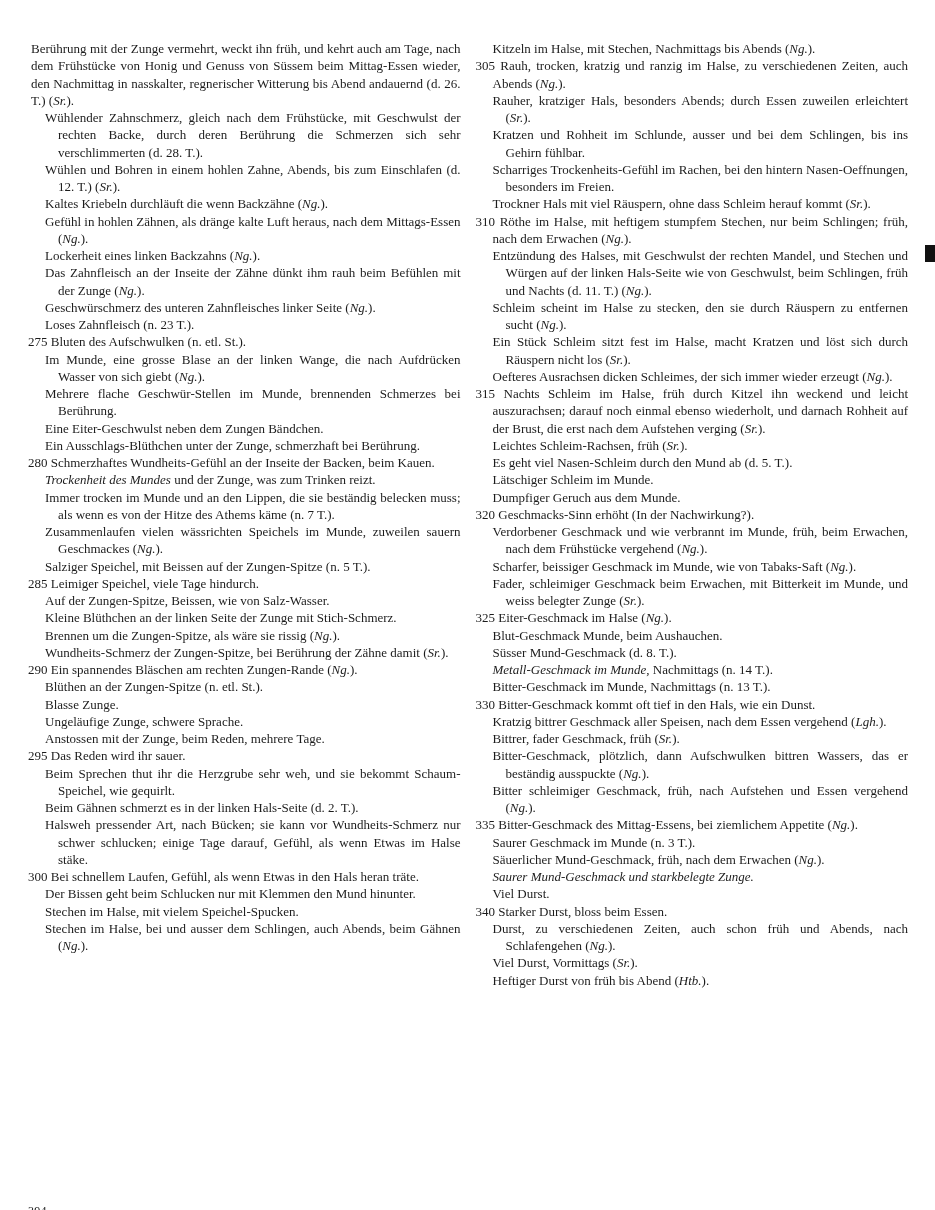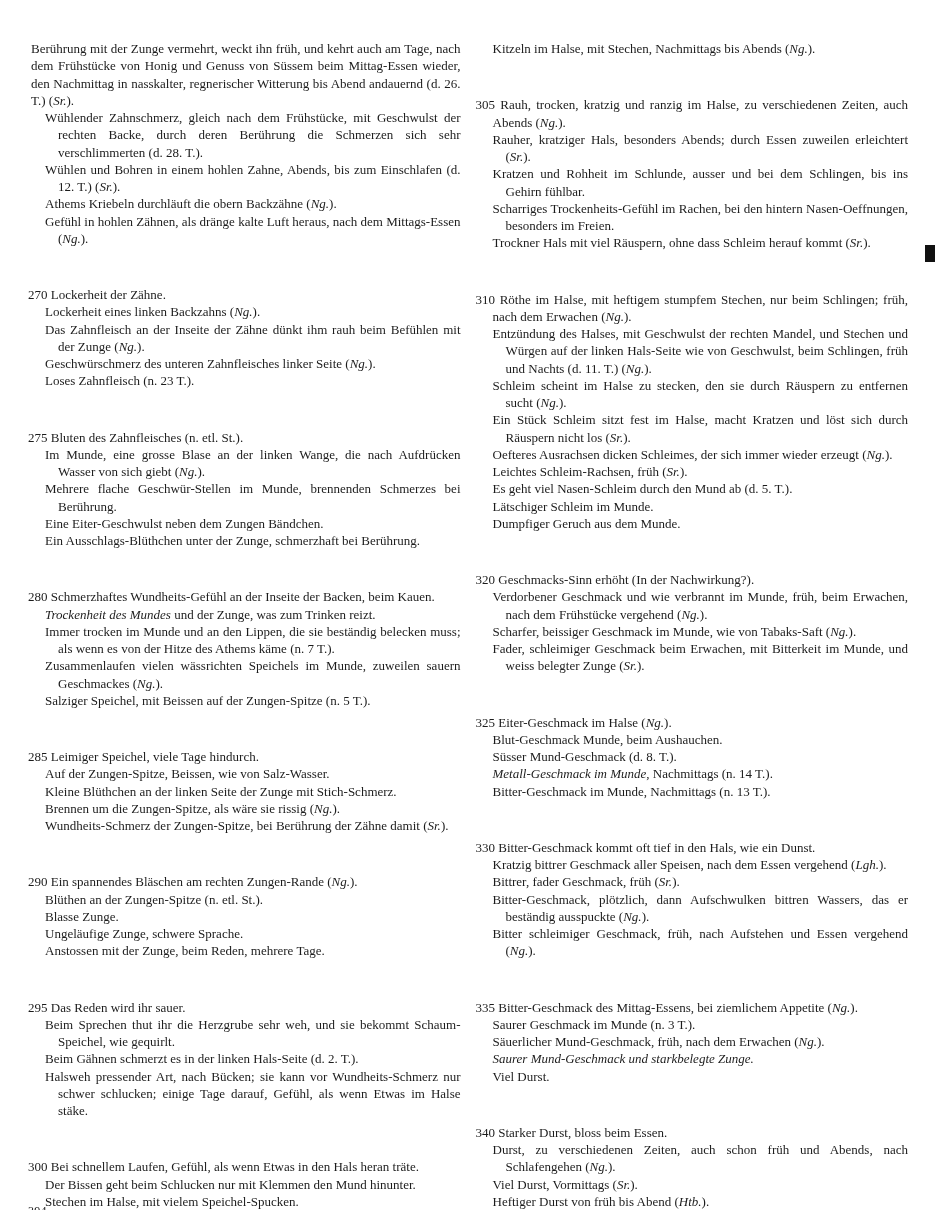--- a/index.html
+++ b/index.html
@@ -25,21 +25,21 @@
     font-size: 13px;
     line-height: 17.25px;
     text-align: justify;
   }
   .col p { margin: 0; }
   
   .col p.c { padding-left: 3px; text-indent: 0; }
   
   .col p.e { padding-left: 30px; text-indent: -13px; }
   
-  .col p.n { padding-left: 17px; text-indent: -17px; margin-top: 39px; }
+  .col p.n { padding-left: 17px; text-indent: -17px; }
   .col i { }
   .pagenum {
     position: absolute;
     left: 28px; top: 1204px;
     font-size: 12px;
     letter-spacing: 0.3px;
   }
   .margin-mark {
     position: absolute;
     right: 0; top: 245px;
@@ -49,28 +49,27 @@
 </style>
 </head>
 <body>
 
 <div class="page">
   <div class="cols">
     <div class="col" id="col-left">
         <p class="c"><span>Berührung mit der Zunge vermehrt, weckt ihn früh, und kehrt auch am Tage, nach dem Frühstücke von Honig und Genuss von Süssem beim Mittag-Essen wieder, den Nachmittag in nasskalter, regnerischer Witterung bis Abend andauernd (d. 26. T.) (</span><i>Sr.</i><span>).</span></p>
         <p class="e"><span>Wühlender Zahnschmerz, gleich nach dem Frühstücke, mit Geschwulst der rechten Backe, durch deren Berührung die Schmerzen sich sehr verschlimmerten (d. 28. T.).</span></p>
         <p class="e"><span>Wühlen und Bohren in einem hohlen Zahne, Abends, bis zum Einschlafen (d. 12. T.) (</span><i>Sr.</i><span>).</span></p>
-        <p class="e"><span>Athems Kriebeln durchläuft die obern Backzähne (</span><i>Ng.</i><span>).</span></p>
+        <p class="e"><span>Kaltes Kriebeln durchläuft die wenn Backzähne (</span><i>Ng.</i><span>).</span></p>
         <p class="e"><span>Gefühl in hohlen Zähnen, als dränge kalte Luft heraus, nach dem Mittags-Essen (</span><i>Ng.</i><span>).</span></p>
-        <p class="n"><span>270 </span><span>Lockerheit der Zähne.</span></p>
         <p class="e"><span>Lockerheit eines linken Backzahns (</span><i>Ng.</i><span>).</span></p>
         <p class="e"><span>Das Zahnfleisch an der Inseite der Zähne dünkt ihm rauh beim Befühlen mit der Zunge (</span><i>Ng.</i><span>).</span></p>
         <p class="e"><span>Geschwürschmerz des unteren Zahnfleisches linker Seite (</span><i>Ng.</i><span>).</span></p>
         <p class="e"><span>Loses Zahnfleisch (n. 23 T.).</span></p>
-        <p class="n"><span>275 </span><span>Bluten des Zahnfleisches (n. etl. St.).</span></p>
+        <p class="n"><span>275 </span><span>Bluten des Aufschwulken (n. etl. St.).</span></p>
         <p class="e"><span>Im Munde, eine grosse Blase an der linken Wange, die nach Aufdrücken Wasser von sich giebt (</span><i>Ng.</i><span>).</span></p>
         <p class="e"><span>Mehrere flache Geschwür-Stellen im Munde, brennenden Schmerzes bei Berührung.</span></p>
         <p class="e"><span>Eine Eiter-Geschwulst neben dem Zungen Bändchen.</span></p>
         <p class="e"><span>Ein Ausschlags-Blüthchen unter der Zunge, schmerzhaft bei Berührung.</span></p>
         <p class="n"><span>280 </span><span>Schmerzhaftes Wundheits-Gefühl an der Inseite der Backen, beim Kauen.</span></p>
         <p class="e"><i>Trockenheit des Mundes</i><span> und der Zunge, was zum Trinken reizt.</span></p>
         <p class="e"><span>Immer trocken im Munde und an den Lippen, die sie beständig belecken muss; als wenn es von der Hitze des Athems käme (n. 7 T.).</span></p>
         <p class="e"><span>Zusammenlaufen vielen wässrichten Speichels im Munde, zuweilen sauern Geschmackes (</span><i>Ng.</i><span>).</span></p>
         <p class="e"><span>Salziger Speichel, mit Beissen auf der Zungen-Spitze (n. 5 T.).</span></p>
         <p class="n"><span>285 </span><span>Leimiger Speichel, viele Tage hindurch.</span></p>
@@ -97,20 +96,21 @@
         <p class="n"><span>305 </span><span>Rauh, trocken, kratzig und ranzig im Halse, zu verschiedenen Zeiten, auch Abends (</span><i>Ng.</i><span>).</span></p>
         <p class="e"><span>Rauher, kratziger Hals, besonders Abends; durch Essen zuweilen erleichtert (</span><i>Sr.</i><span>).</span></p>
         <p class="e"><span>Kratzen und Rohheit im Schlunde, ausser und bei dem Schlingen, bis ins Gehirn fühlbar.</span></p>
         <p class="e"><span>Scharriges Trockenheits-Gefühl im Rachen, bei den hintern Nasen-Oeffnungen, besonders im Freien.</span></p>
         <p class="e"><span>Trockner Hals mit viel Räuspern, ohne dass Schleim herauf kommt (</span><i>Sr.</i><span>).</span></p>
         <p class="n"><span>310 </span><span>Röthe im Halse, mit heftigem stumpfem Stechen, nur beim Schlingen; früh, nach dem Erwachen (</span><i>Ng.</i><span>).</span></p>
         <p class="e"><span>Entzündung des Halses, mit Geschwulst der rechten Mandel, und Stechen und Würgen auf der linken Hals-Seite wie von Geschwulst, beim Schlingen, früh und Nachts (d. 11. T.) (</span><i>Ng.</i><span>).</span></p>
         <p class="e"><span>Schleim scheint im Halse zu stecken, den sie durch Räuspern zu entfernen sucht (</span><i>Ng.</i><span>).</span></p>
         <p class="e"><span>Ein Stück Schleim sitzt fest im Halse, macht Kratzen und löst sich durch Räuspern nicht los (</span><i>Sr.</i><span>).</span></p>
         <p class="e"><span>Oefteres Ausrachsen dicken Schleimes, der sich immer wieder erzeugt (</span><i>Ng.</i><span>).</span></p>
+        <p class="n"><span>315 </span><span>Nachts Schleim im Halse, früh durch Kitzel ihn weckend und leicht auszurachsen; darauf noch einmal ebenso wiederholt, und darnach Rohheit auf der Brust, die erst nach dem Aufstehen verging (</span><i>Sr.</i><span>).</span></p>
         <p class="e"><span>Leichtes Schleim-Rachsen, früh (</span><i>Sr.</i><span>).</span></p>
         <p class="e"><span>Es geht viel Nasen-Schleim durch den Mund ab (d. 5. T.).</span></p>
         <p class="e"><span>Lätschiger Schleim im Munde.</span></p>
         <p class="e"><span>Dumpfiger Geruch aus dem Munde.</span></p>
         <p class="n"><span>320 </span><span>Geschmacks-Sinn erhöht (In der Nachwirkung?).</span></p>
         <p class="e"><span>Verdorbener Geschmack und wie verbrannt im Munde, früh, beim Erwachen, nach dem Frühstücke vergehend (</span><i>Ng.</i><span>).</span></p>
         <p class="e"><span>Scharfer, beissiger Geschmack im Munde, wie von Tabaks-Saft (</span><i>Ng.</i><span>).</span></p>
         <p class="e"><span>Fader, schleimiger Geschmack beim Erwachen, mit Bitterkeit im Munde, und weiss belegter Zunge (</span><i>Sr.</i><span>).</span></p>
         <p class="n"><span>325 </span><span>Eiter-Geschmack im Halse (</span><i>Ng.</i><span>).</span></p>
         <p class="e"><span>Blut-Geschmack Munde, beim Aushauchen.</span></p>

